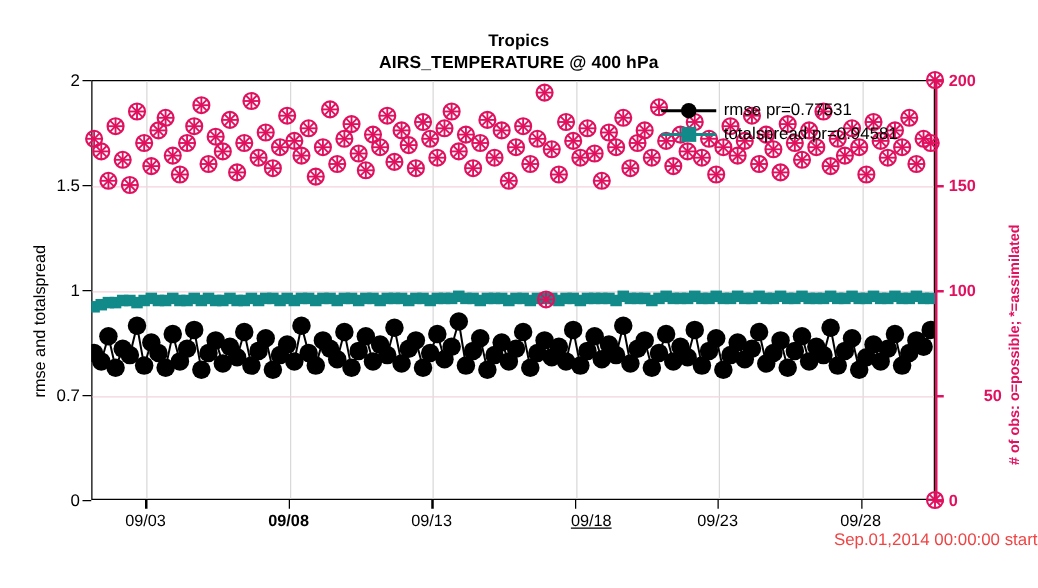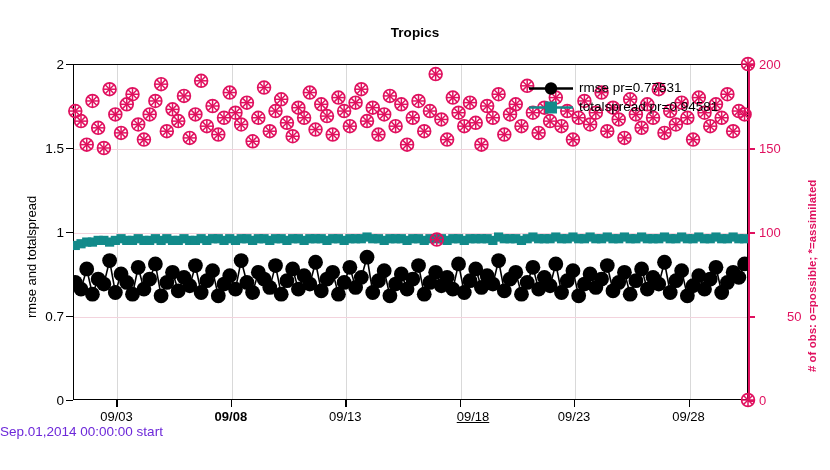--- a/index.html
+++ b/index.html
@@ -30,21 +30,21 @@
   .grid-h{position:absolute;left:0;right:0;height:1px;background:#f3d3dd;}
 
   
   .raxis{
     position:absolute;left:748px;top:64px;width:1.6px;height:336px;
     background:#e0115f;
   }
   .rtick{position:absolute;left:748px;width:7px;height:1.6px;background:#e0115f;}
   .rtick-label{
     position:absolute;left:759px;color:#e0115f;font-size:13px;
-    font-weight:normal;transform:translateY(-50%);white-space:nowrap;
+    font-weight:bold;transform:translateY(-50%);white-space:nowrap;
   }
   .raxis-title{
     position:absolute;color:#e0115f;font-size:11.5px;font-weight:bold;
     white-space:nowrap;transform-origin:0 0;transform:rotate(-90deg);
     left:806px;top:372px;
   }
 
   
   .ltick{position:absolute;width:7px;height:1.3px;background:#000;left:66px;}
   .ltick-label{
@@ -56,22 +56,22 @@
     transform-origin:0 0;transform:rotate(-90deg);left:24px;top:318px;
   }
 
   
   .xtick{position:absolute;width:1.3px;height:7px;background:#000;top:400px;}
   .xtick-label{
     position:absolute;top:409px;color:#000;font-size:13px;
     transform:translateX(-50%);white-space:nowrap;
   }
   .xaxis-title{
-    position:absolute;left:0;right:0;top:424px;text-align:left;
-    color:#6d28d9;font-size:13.5px;
+    position:absolute;left:0;right:0;top:424px;text-align:right;
+    color:#ef4444;font-size:13.5px;
   }
   .datafile{
     position:absolute;left:0;right:0;top:447px;text-align:center;
     color:#000;font-size:7.5px;letter-spacing:-0.05px;
   }
 
   
   svg.canvas{position:absolute;left:0;top:0;width:830px;height:470px;
     pointer-events:none;overflow:visible;}
 
@@ -87,20 +87,21 @@
   }
   .legend-sample{position:absolute;left:0;top:0;width:48px;height:19px;}
 </style>
 </head>
 <body>
 
 <div id="root">
 
   <div class="title-block">
     <div class="title-line">Tropics</div>
+    <div class="title-line sub">AIRS_TEMPERATURE @ 400 hPa</div>
   </div>
 
   <div class="plot-area" id="plotArea">
       <div class="grid-v" style="left: 43.4746px;"></div>
       <div class="grid-v" style="left: 157.881px;"></div>
       <div class="grid-v" style="left: 272.288px;"></div>
       <div class="grid-v" style="left: 386.695px;"></div>
       <div class="grid-v" style="left: 501.102px;"></div>
       <div class="grid-v" style="left: 615.508px;"></div>
       <div class="grid-h" style="top: 252px;"></div>

